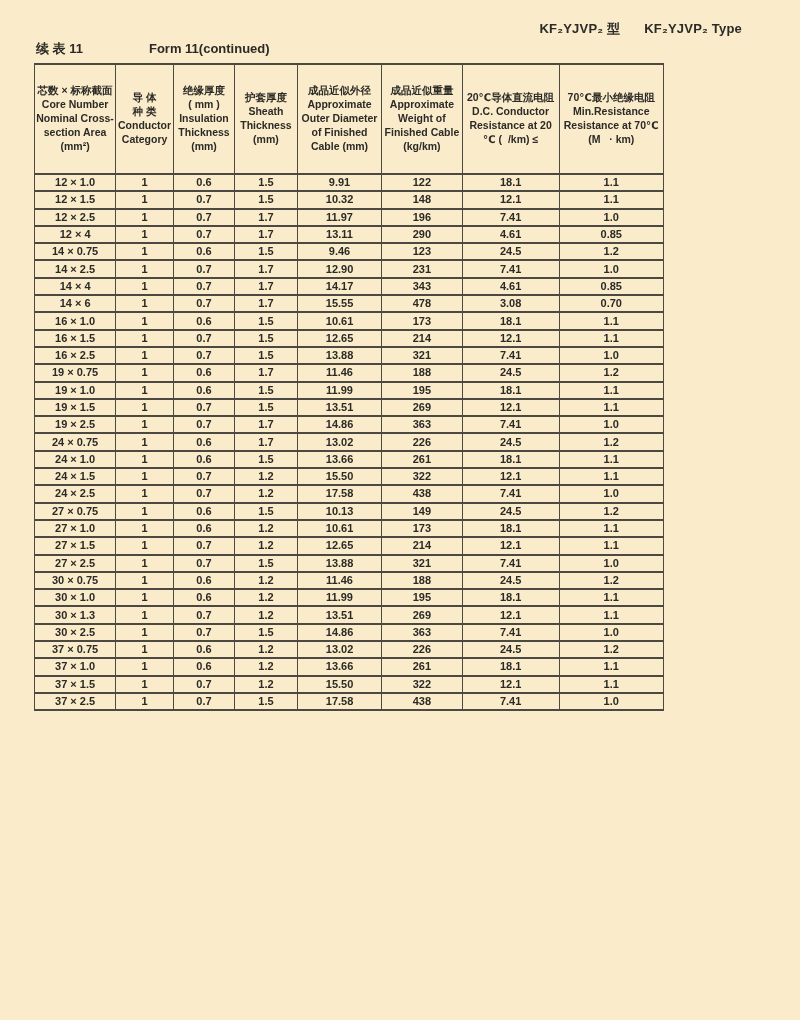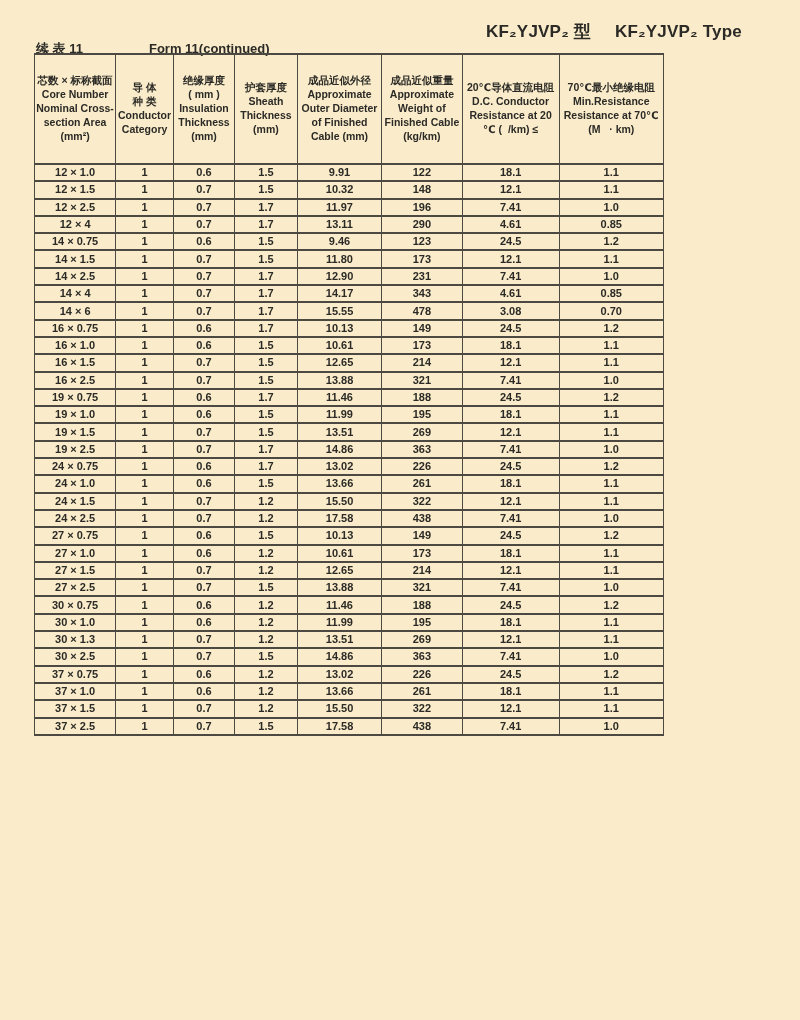--- a/index.html
+++ b/index.html
@@ -9,39 +9,39 @@
     height: 1020px;
     background: #faecca;
     overflow: hidden;
     font-family: "Liberation Sans", "DejaVu Sans", sans-serif;
     color: #2b2a26;
   }
   .model-line {
     position: absolute;
     top: 20px;
     right: 58px;
-    font-size: 17px;
+    font-size: 13px;
     font-weight: bold;
     letter-spacing: 0.2px;
     white-space: nowrap;
   }
   .model-cn { margin-right: 24px; }
   .caption-line {
     position: absolute;
     top: 40px;
     left: 36px;
     font-size: 13px;
     font-weight: bold;
     white-space: nowrap;
   }
   .caption-en { margin-left: 24px; padding-left: 42px; }
   table.spec {
     position: absolute;
     left: 34px;
-    top: 53px;
+    top: 63px;
     width: 630px;
     border-collapse: collapse;
     table-layout: fixed;
   }
   table.spec th, table.spec td {
     border-left: 1px solid #4b4942;
     border-right: 1px solid #4b4942;
     border-top: 2px solid #4b4942;
     border-bottom: 2px solid #4b4942;
     text-align: center;
@@ -190,30 +190,20 @@
           <td>14 × 0.75</td>
           <td>1</td>
           <td>0.6</td>
           <td>1.5</td>
           <td>9.46</td>
           <td>123</td>
           <td>24.5</td>
           <td>1.2</td>
         </tr>
         <tr>
-          <td>14 × 1.5</td>
-          <td>1</td>
-          <td>0.7</td>
-          <td>1.5</td>
-          <td>11.80</td>
-          <td>173</td>
-          <td>12.1</td>
-          <td>1.1</td>
-        </tr>
-        <tr>
           <td>14 × 2.5</td>
           <td>1</td>
           <td>0.7</td>
           <td>1.7</td>
           <td>12.90</td>
           <td>231</td>
           <td>7.41</td>
           <td>1.0</td>
         </tr>
         <tr>
@@ -230,255 +220,245 @@
           <td>14 × 6</td>
           <td>1</td>
           <td>0.7</td>
           <td>1.7</td>
           <td>15.55</td>
           <td>478</td>
           <td>3.08</td>
           <td>0.70</td>
         </tr>
         <tr>
-          <td>16 × 0.75</td>
-          <td>1</td>
-          <td>0.6</td>
-          <td>1.7</td>
+          <td>16 × 1.0</td>
+          <td>1</td>
+          <td>0.6</td>
+          <td>1.5</td>
+          <td>10.61</td>
+          <td>173</td>
+          <td>18.1</td>
+          <td>1.1</td>
+        </tr>
+        <tr>
+          <td>16 × 1.5</td>
+          <td>1</td>
+          <td>0.7</td>
+          <td>1.5</td>
+          <td>12.65</td>
+          <td>214</td>
+          <td>12.1</td>
+          <td>1.1</td>
+        </tr>
+        <tr>
+          <td>16 × 2.5</td>
+          <td>1</td>
+          <td>0.7</td>
+          <td>1.5</td>
+          <td>13.88</td>
+          <td>321</td>
+          <td>7.41</td>
+          <td>1.0</td>
+        </tr>
+        <tr>
+          <td>19 × 0.75</td>
+          <td>1</td>
+          <td>0.6</td>
+          <td>1.7</td>
+          <td>11.46</td>
+          <td>188</td>
+          <td>24.5</td>
+          <td>1.2</td>
+        </tr>
+        <tr>
+          <td>19 × 1.0</td>
+          <td>1</td>
+          <td>0.6</td>
+          <td>1.5</td>
+          <td>11.99</td>
+          <td>195</td>
+          <td>18.1</td>
+          <td>1.1</td>
+        </tr>
+        <tr>
+          <td>19 × 1.5</td>
+          <td>1</td>
+          <td>0.7</td>
+          <td>1.5</td>
+          <td>13.51</td>
+          <td>269</td>
+          <td>12.1</td>
+          <td>1.1</td>
+        </tr>
+        <tr>
+          <td>19 × 2.5</td>
+          <td>1</td>
+          <td>0.7</td>
+          <td>1.7</td>
+          <td>14.86</td>
+          <td>363</td>
+          <td>7.41</td>
+          <td>1.0</td>
+        </tr>
+        <tr>
+          <td>24 × 0.75</td>
+          <td>1</td>
+          <td>0.6</td>
+          <td>1.7</td>
+          <td>13.02</td>
+          <td>226</td>
+          <td>24.5</td>
+          <td>1.2</td>
+        </tr>
+        <tr>
+          <td>24 × 1.0</td>
+          <td>1</td>
+          <td>0.6</td>
+          <td>1.5</td>
+          <td>13.66</td>
+          <td>261</td>
+          <td>18.1</td>
+          <td>1.1</td>
+        </tr>
+        <tr>
+          <td>24 × 1.5</td>
+          <td>1</td>
+          <td>0.7</td>
+          <td>1.2</td>
+          <td>15.50</td>
+          <td>322</td>
+          <td>12.1</td>
+          <td>1.1</td>
+        </tr>
+        <tr>
+          <td>24 × 2.5</td>
+          <td>1</td>
+          <td>0.7</td>
+          <td>1.2</td>
+          <td>17.58</td>
+          <td>438</td>
+          <td>7.41</td>
+          <td>1.0</td>
+        </tr>
+        <tr>
+          <td>27 × 0.75</td>
+          <td>1</td>
+          <td>0.6</td>
+          <td>1.5</td>
           <td>10.13</td>
           <td>149</td>
           <td>24.5</td>
           <td>1.2</td>
         </tr>
         <tr>
-          <td>16 × 1.0</td>
-          <td>1</td>
-          <td>0.6</td>
-          <td>1.5</td>
+          <td>27 × 1.0</td>
+          <td>1</td>
+          <td>0.6</td>
+          <td>1.2</td>
           <td>10.61</td>
           <td>173</td>
           <td>18.1</td>
           <td>1.1</td>
         </tr>
         <tr>
-          <td>16 × 1.5</td>
-          <td>1</td>
-          <td>0.7</td>
-          <td>1.5</td>
+          <td>27 × 1.5</td>
+          <td>1</td>
+          <td>0.7</td>
+          <td>1.2</td>
           <td>12.65</td>
           <td>214</td>
           <td>12.1</td>
           <td>1.1</td>
         </tr>
         <tr>
-          <td>16 × 2.5</td>
+          <td>27 × 2.5</td>
           <td>1</td>
           <td>0.7</td>
           <td>1.5</td>
           <td>13.88</td>
           <td>321</td>
           <td>7.41</td>
           <td>1.0</td>
         </tr>
         <tr>
-          <td>19 × 0.75</td>
-          <td>1</td>
-          <td>0.6</td>
-          <td>1.7</td>
+          <td>30 × 0.75</td>
+          <td>1</td>
+          <td>0.6</td>
+          <td>1.2</td>
           <td>11.46</td>
           <td>188</td>
           <td>24.5</td>
           <td>1.2</td>
         </tr>
         <tr>
-          <td>19 × 1.0</td>
-          <td>1</td>
-          <td>0.6</td>
-          <td>1.5</td>
+          <td>30 × 1.0</td>
+          <td>1</td>
+          <td>0.6</td>
+          <td>1.2</td>
           <td>11.99</td>
           <td>195</td>
           <td>18.1</td>
           <td>1.1</td>
         </tr>
         <tr>
-          <td>19 × 1.5</td>
-          <td>1</td>
-          <td>0.7</td>
-          <td>1.5</td>
+          <td>30 × 1.3</td>
+          <td>1</td>
+          <td>0.7</td>
+          <td>1.2</td>
           <td>13.51</td>
           <td>269</td>
           <td>12.1</td>
           <td>1.1</td>
         </tr>
         <tr>
-          <td>19 × 2.5</td>
-          <td>1</td>
-          <td>0.7</td>
-          <td>1.7</td>
+          <td>30 × 2.5</td>
+          <td>1</td>
+          <td>0.7</td>
+          <td>1.5</td>
           <td>14.86</td>
           <td>363</td>
           <td>7.41</td>
           <td>1.0</td>
         </tr>
         <tr>
-          <td>24 × 0.75</td>
-          <td>1</td>
-          <td>0.6</td>
-          <td>1.7</td>
+          <td>37 × 0.75</td>
+          <td>1</td>
+          <td>0.6</td>
+          <td>1.2</td>
           <td>13.02</td>
           <td>226</td>
           <td>24.5</td>
           <td>1.2</td>
         </tr>
         <tr>
-          <td>24 × 1.0</td>
-          <td>1</td>
-          <td>0.6</td>
-          <td>1.5</td>
+          <td>37 × 1.0</td>
+          <td>1</td>
+          <td>0.6</td>
+          <td>1.2</td>
           <td>13.66</td>
           <td>261</td>
           <td>18.1</td>
           <td>1.1</td>
         </tr>
         <tr>
-          <td>24 × 1.5</td>
+          <td>37 × 1.5</td>
           <td>1</td>
           <td>0.7</td>
           <td>1.2</td>
           <td>15.50</td>
           <td>322</td>
           <td>12.1</td>
           <td>1.1</td>
         </tr>
         <tr>
-          <td>24 × 2.5</td>
-          <td>1</td>
-          <td>0.7</td>
-          <td>1.2</td>
+          <td>37 × 2.5</td>
+          <td>1</td>
+          <td>0.7</td>
+          <td>1.5</td>
           <td>17.58</td>
           <td>438</td>
           <td>7.41</td>
           <td>1.0</td>
         </tr>
-        <tr>
-          <td>27 × 0.75</td>
-          <td>1</td>
-          <td>0.6</td>
-          <td>1.5</td>
-          <td>10.13</td>
-          <td>149</td>
-          <td>24.5</td>
-          <td>1.2</td>
-        </tr>
-        <tr>
-          <td>27 × 1.0</td>
-          <td>1</td>
-          <td>0.6</td>
-          <td>1.2</td>
-          <td>10.61</td>
-          <td>173</td>
-          <td>18.1</td>
-          <td>1.1</td>
-        </tr>
-        <tr>
-          <td>27 × 1.5</td>
-          <td>1</td>
-          <td>0.7</td>
-          <td>1.2</td>
-          <td>12.65</td>
-          <td>214</td>
-          <td>12.1</td>
-          <td>1.1</td>
-        </tr>
-        <tr>
-          <td>27 × 2.5</td>
-          <td>1</td>
-          <td>0.7</td>
-          <td>1.5</td>
-          <td>13.88</td>
-          <td>321</td>
-          <td>7.41</td>
-          <td>1.0</td>
-        </tr>
-        <tr>
-          <td>30 × 0.75</td>
-          <td>1</td>
-          <td>0.6</td>
-          <td>1.2</td>
-          <td>11.46</td>
-          <td>188</td>
-          <td>24.5</td>
-          <td>1.2</td>
-        </tr>
-        <tr>
-          <td>30 × 1.0</td>
-          <td>1</td>
-          <td>0.6</td>
-          <td>1.2</td>
-          <td>11.99</td>
-          <td>195</td>
-          <td>18.1</td>
-          <td>1.1</td>
-        </tr>
-        <tr>
-          <td>30 × 1.3</td>
-          <td>1</td>
-          <td>0.7</td>
-          <td>1.2</td>
-          <td>13.51</td>
-          <td>269</td>
-          <td>12.1</td>
-          <td>1.1</td>
-        </tr>
-        <tr>
-          <td>30 × 2.5</td>
-          <td>1</td>
-          <td>0.7</td>
-          <td>1.5</td>
-          <td>14.86</td>
-          <td>363</td>
-          <td>7.41</td>
-          <td>1.0</td>
-        </tr>
-        <tr>
-          <td>37 × 0.75</td>
-          <td>1</td>
-          <td>0.6</td>
-          <td>1.2</td>
-          <td>13.02</td>
-          <td>226</td>
-          <td>24.5</td>
-          <td>1.2</td>
-        </tr>
-        <tr>
-          <td>37 × 1.0</td>
-          <td>1</td>
-          <td>0.6</td>
-          <td>1.2</td>
-          <td>13.66</td>
-          <td>261</td>
-          <td>18.1</td>
-          <td>1.1</td>
-        </tr>
-        <tr>
-          <td>37 × 1.5</td>
-          <td>1</td>
-          <td>0.7</td>
-          <td>1.2</td>
-          <td>15.50</td>
-          <td>322</td>
-          <td>12.1</td>
-          <td>1.1</td>
-        </tr>
-        <tr>
-          <td>37 × 2.5</td>
-          <td>1</td>
-          <td>0.7</td>
-          <td>1.5</td>
-          <td>17.58</td>
-          <td>438</td>
-          <td>7.41</td>
-          <td>1.0</td>
-        </tr>
       </tbody>
     </table>
 
 </div>
 
 </body></html>

